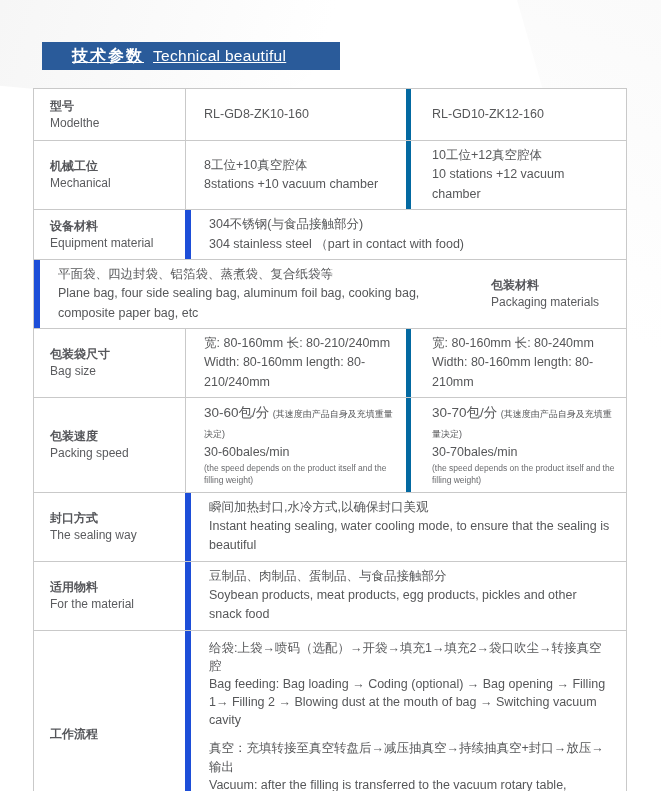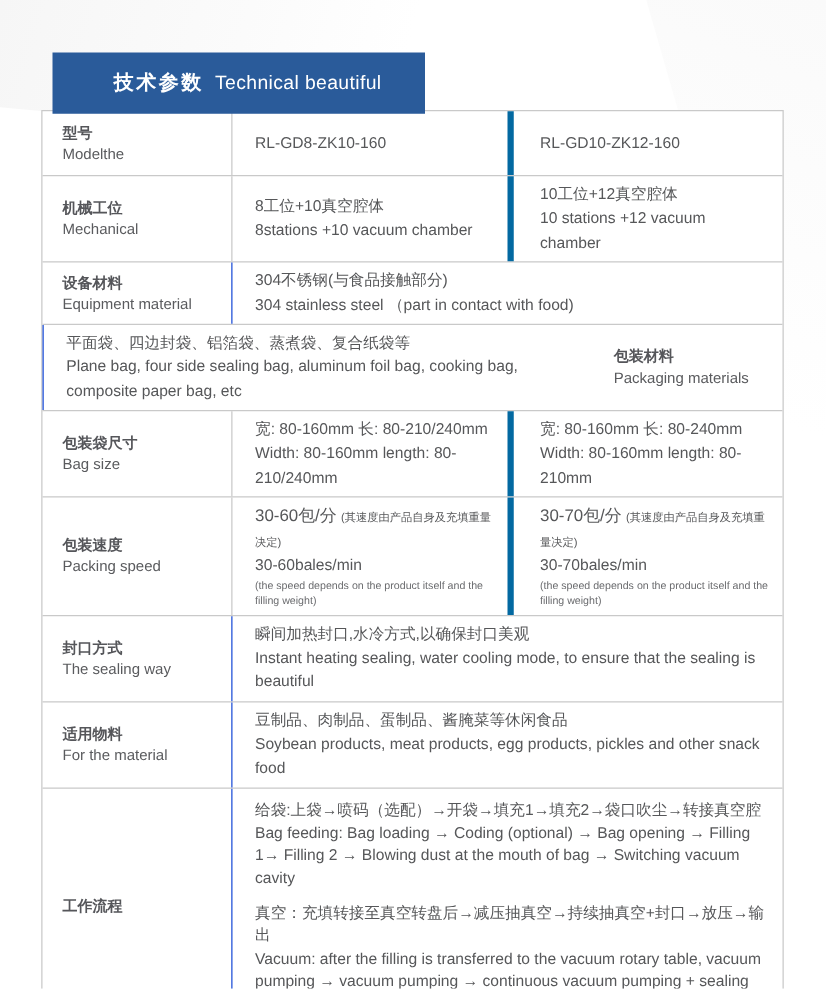--- a/index.html
+++ b/index.html
@@ -13,38 +13,38 @@
   
   .bg-shape { position:absolute; pointer-events:none; }
   .bg-1 { left:0; top:0; width:420px; height:110px;
           background:linear-gradient(105deg,#f6f6f6 0%,#fbfbfb 45%,#ffffff 75%);
           clip-path:polygon(0 0,100% 0,62% 100%,0 78%); }
   .bg-2 { right:0; top:0; width:240px; height:500px;
           background:linear-gradient(200deg,#fafafa 0%,#ffffff 60%);
           clip-path:polygon(40% 0,100% 0,100% 100%); }
 
   .header-badge {
-    position:absolute; left:42px; top:42px; width:298px; height:49px;
+    position:absolute; left:42px; top:42px; width:298px; height:28px;
     background:#2a5b9a; color:#ffffff; display:flex; align-items:center;
-    padding-left:49px; z-index:3;
+    padding-left:30px; z-index:3;text-decoration:underline;
   }
   .header-badge .zh { font-size:16px; font-weight:700; letter-spacing:2px; }
   .header-badge .en { font-size:15.5px; font-weight:400; margin-left:9px; letter-spacing:.3px; }
 
   .spec-table {
     position:absolute; left:33px; top:88px; width:594px;
     border:1px solid #c9c9c9; background:#ffffff; z-index:2;
   }
   .row { display:flex; border-top:1px solid #c9c9c9; }
   .row:first-child { border-top:none; }
   .cell { padding:5px 10px 5px 16px; display:flex; flex-direction:column; justify-content:center; }
   .cell.label { width:151px; flex:0 0 151px; }
   .cell.val   { width:221px; flex:0 0 221px; border-left:1px solid #c9c9c9; padding-left:18px; }
   .cell.val2  { width:221px; flex:1 1 auto;  border-left:5px solid #0369a1; padding-left:21px; }
-  .cell.span  { flex:1 1 auto; border-left:1px solid #1d4ed8; padding-left:18px; padding-right:14px; }
+  .cell.span  { flex:1 1 auto; border-left:6px solid #1d4ed8; padding-left:18px; padding-right:14px; }
 
   .label .zh { font-size:12px; font-weight:700; color:#55565a; line-height:1.5; }
   .label .en { font-size:12px; font-weight:400; color:#5a5b5e; line-height:1.45; }
 
   .vline { font-size:12.5px; line-height:1.55; color:#565759; }
   .zh-line { font-size:12.5px; }
   .big { font-size:13.5px; }
   .note-zh { font-size:9px; }
   .note-en { font-size:8.5px; line-height:1.4; color:#6a6b6e; }
 
@@ -165,21 +165,21 @@
         <div class="vline">Instant heating sealing, water cooling mode, to ensure that the sealing is beautiful</div>
       </div>
     </div>
 
     <div class="row h-mat">
       <div class="cell label">
         <div class="zh">适用物料</div>
         <div class="en">For the material</div>
       </div>
       <div class="cell span">
-        <div class="vline zh-line">豆制品、肉制品、蛋制品、酱腌菜等休闲食品</div>
+        <div class="vline zh-line">豆制品、肉制品、蛋制品、与食品接触部分</div>
         <div class="vline">Soybean products, meat products, egg products, pickles and other snack food</div>
       </div>
     </div>
 
     <div class="row h-proc">
       <div class="cell label">
         <div class="zh">工作流程</div>
       </div>
       <div class="cell span">
         <div class="grp">

